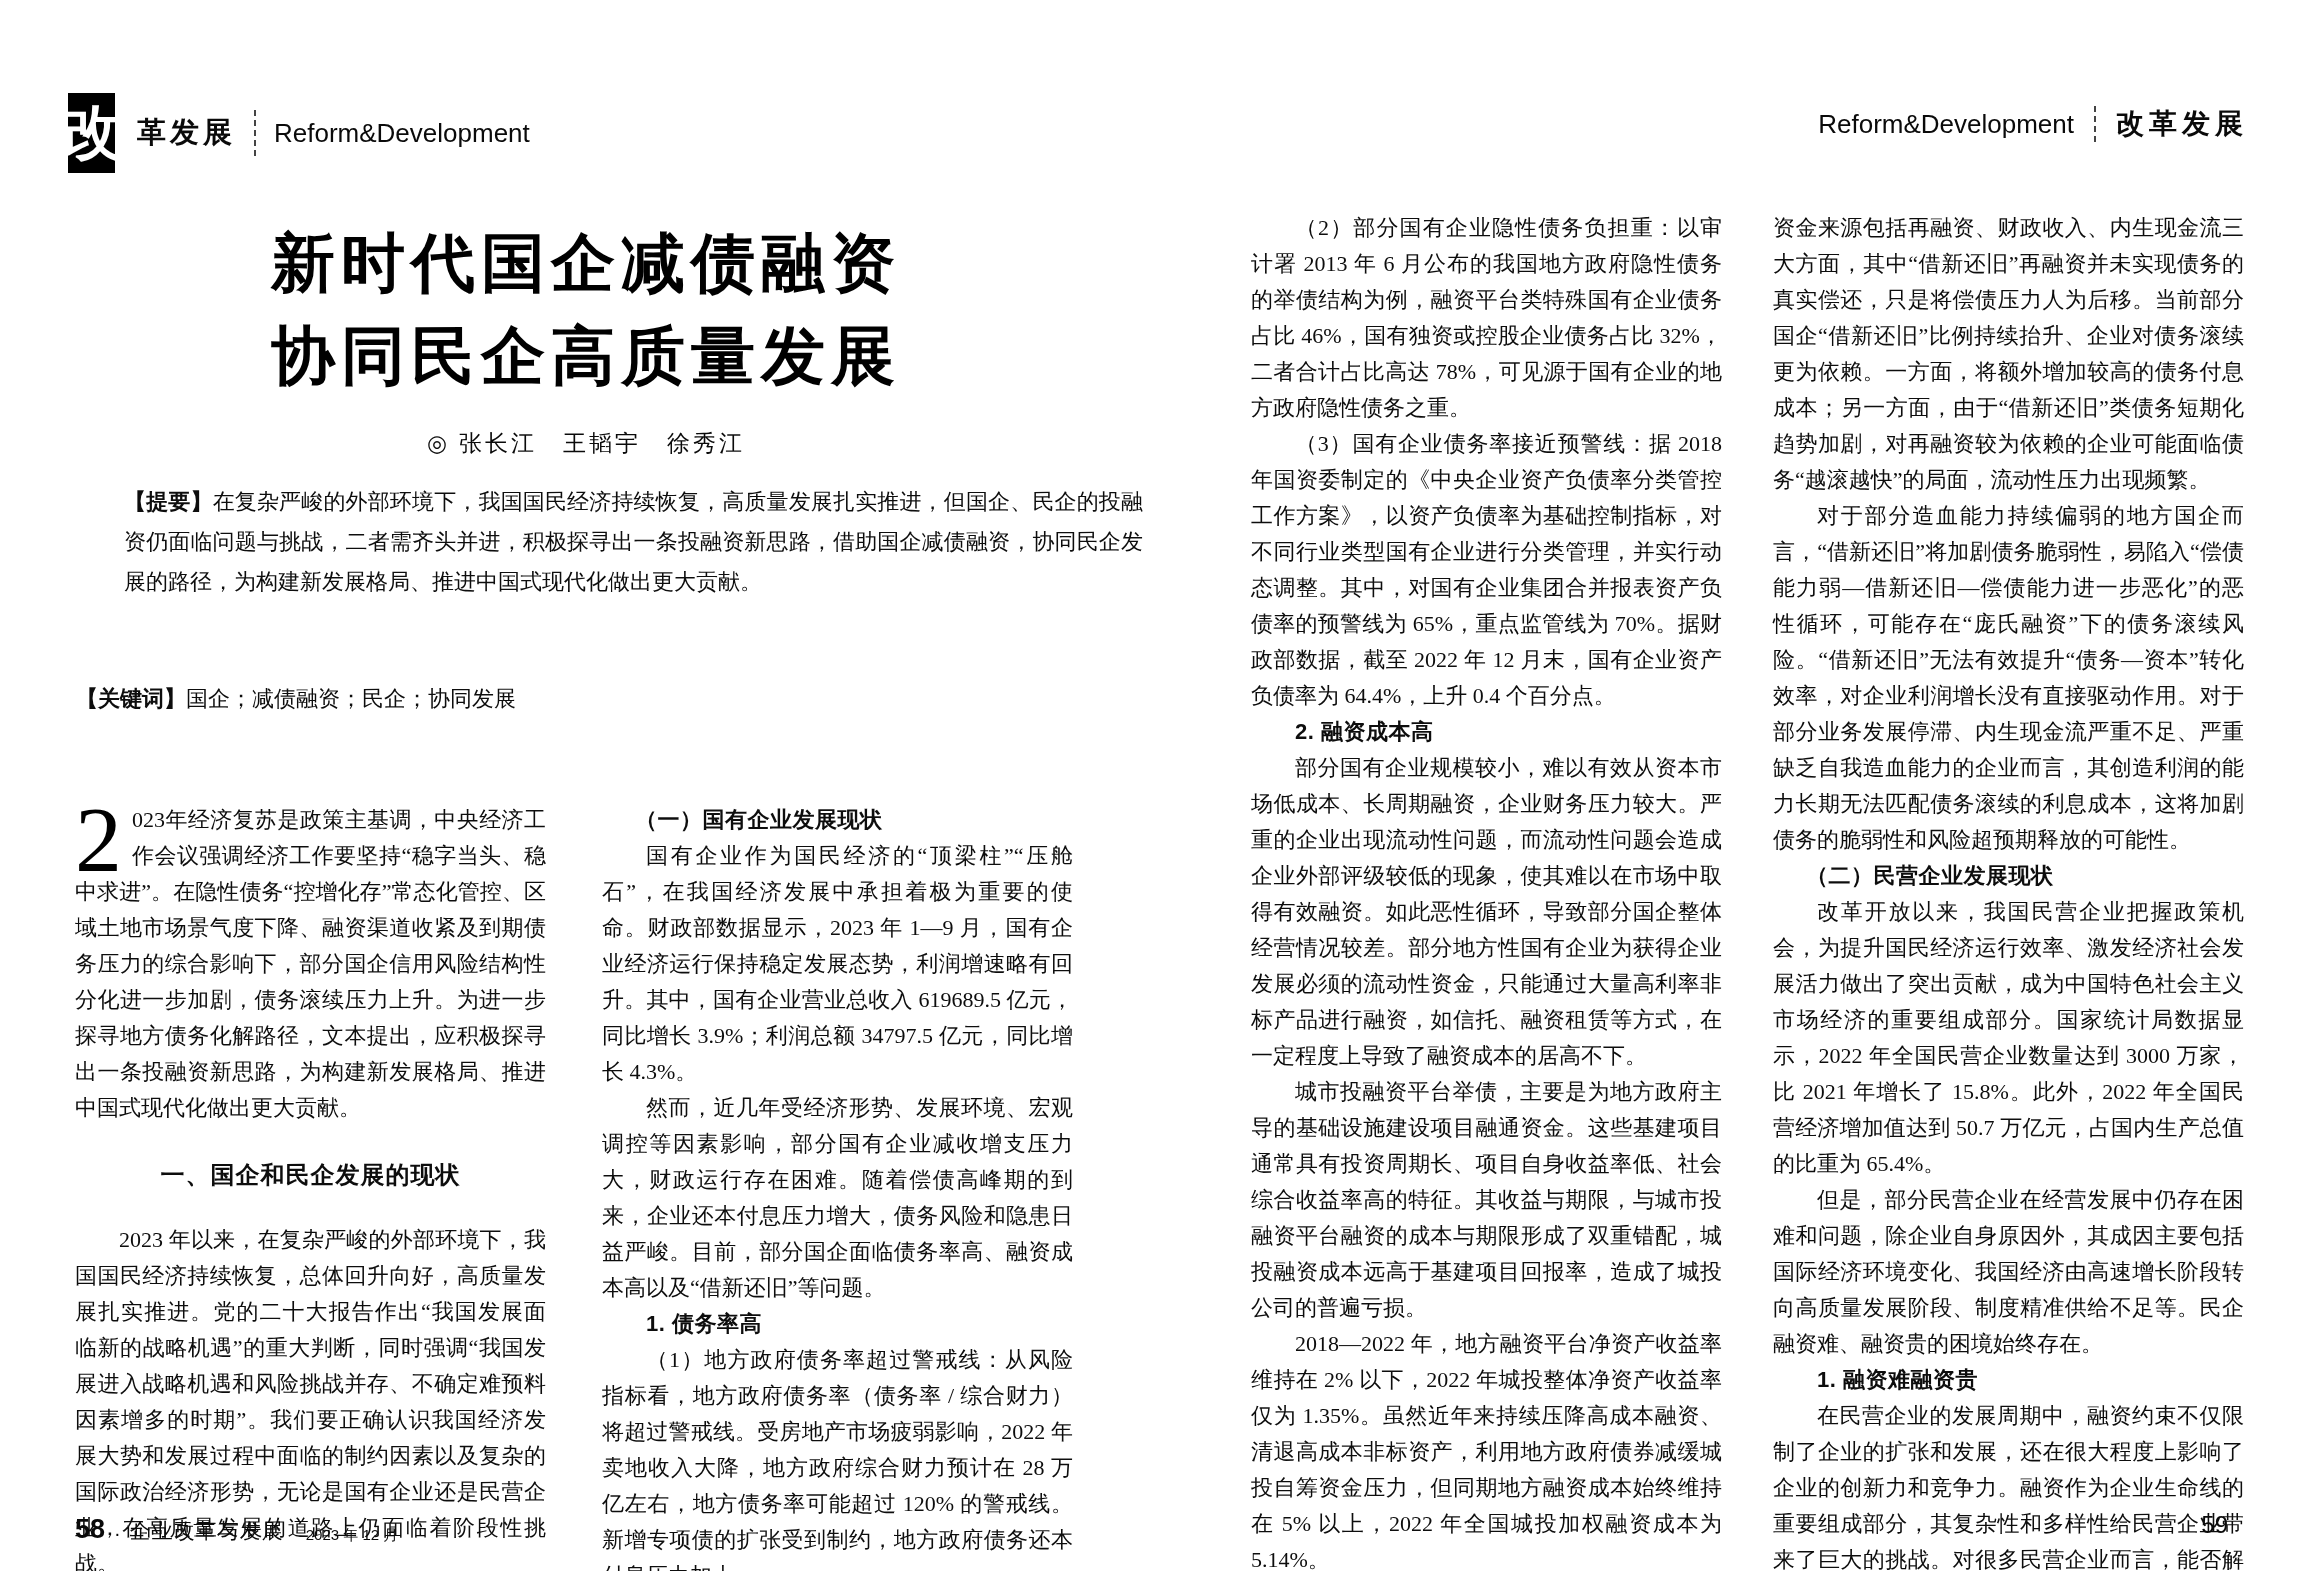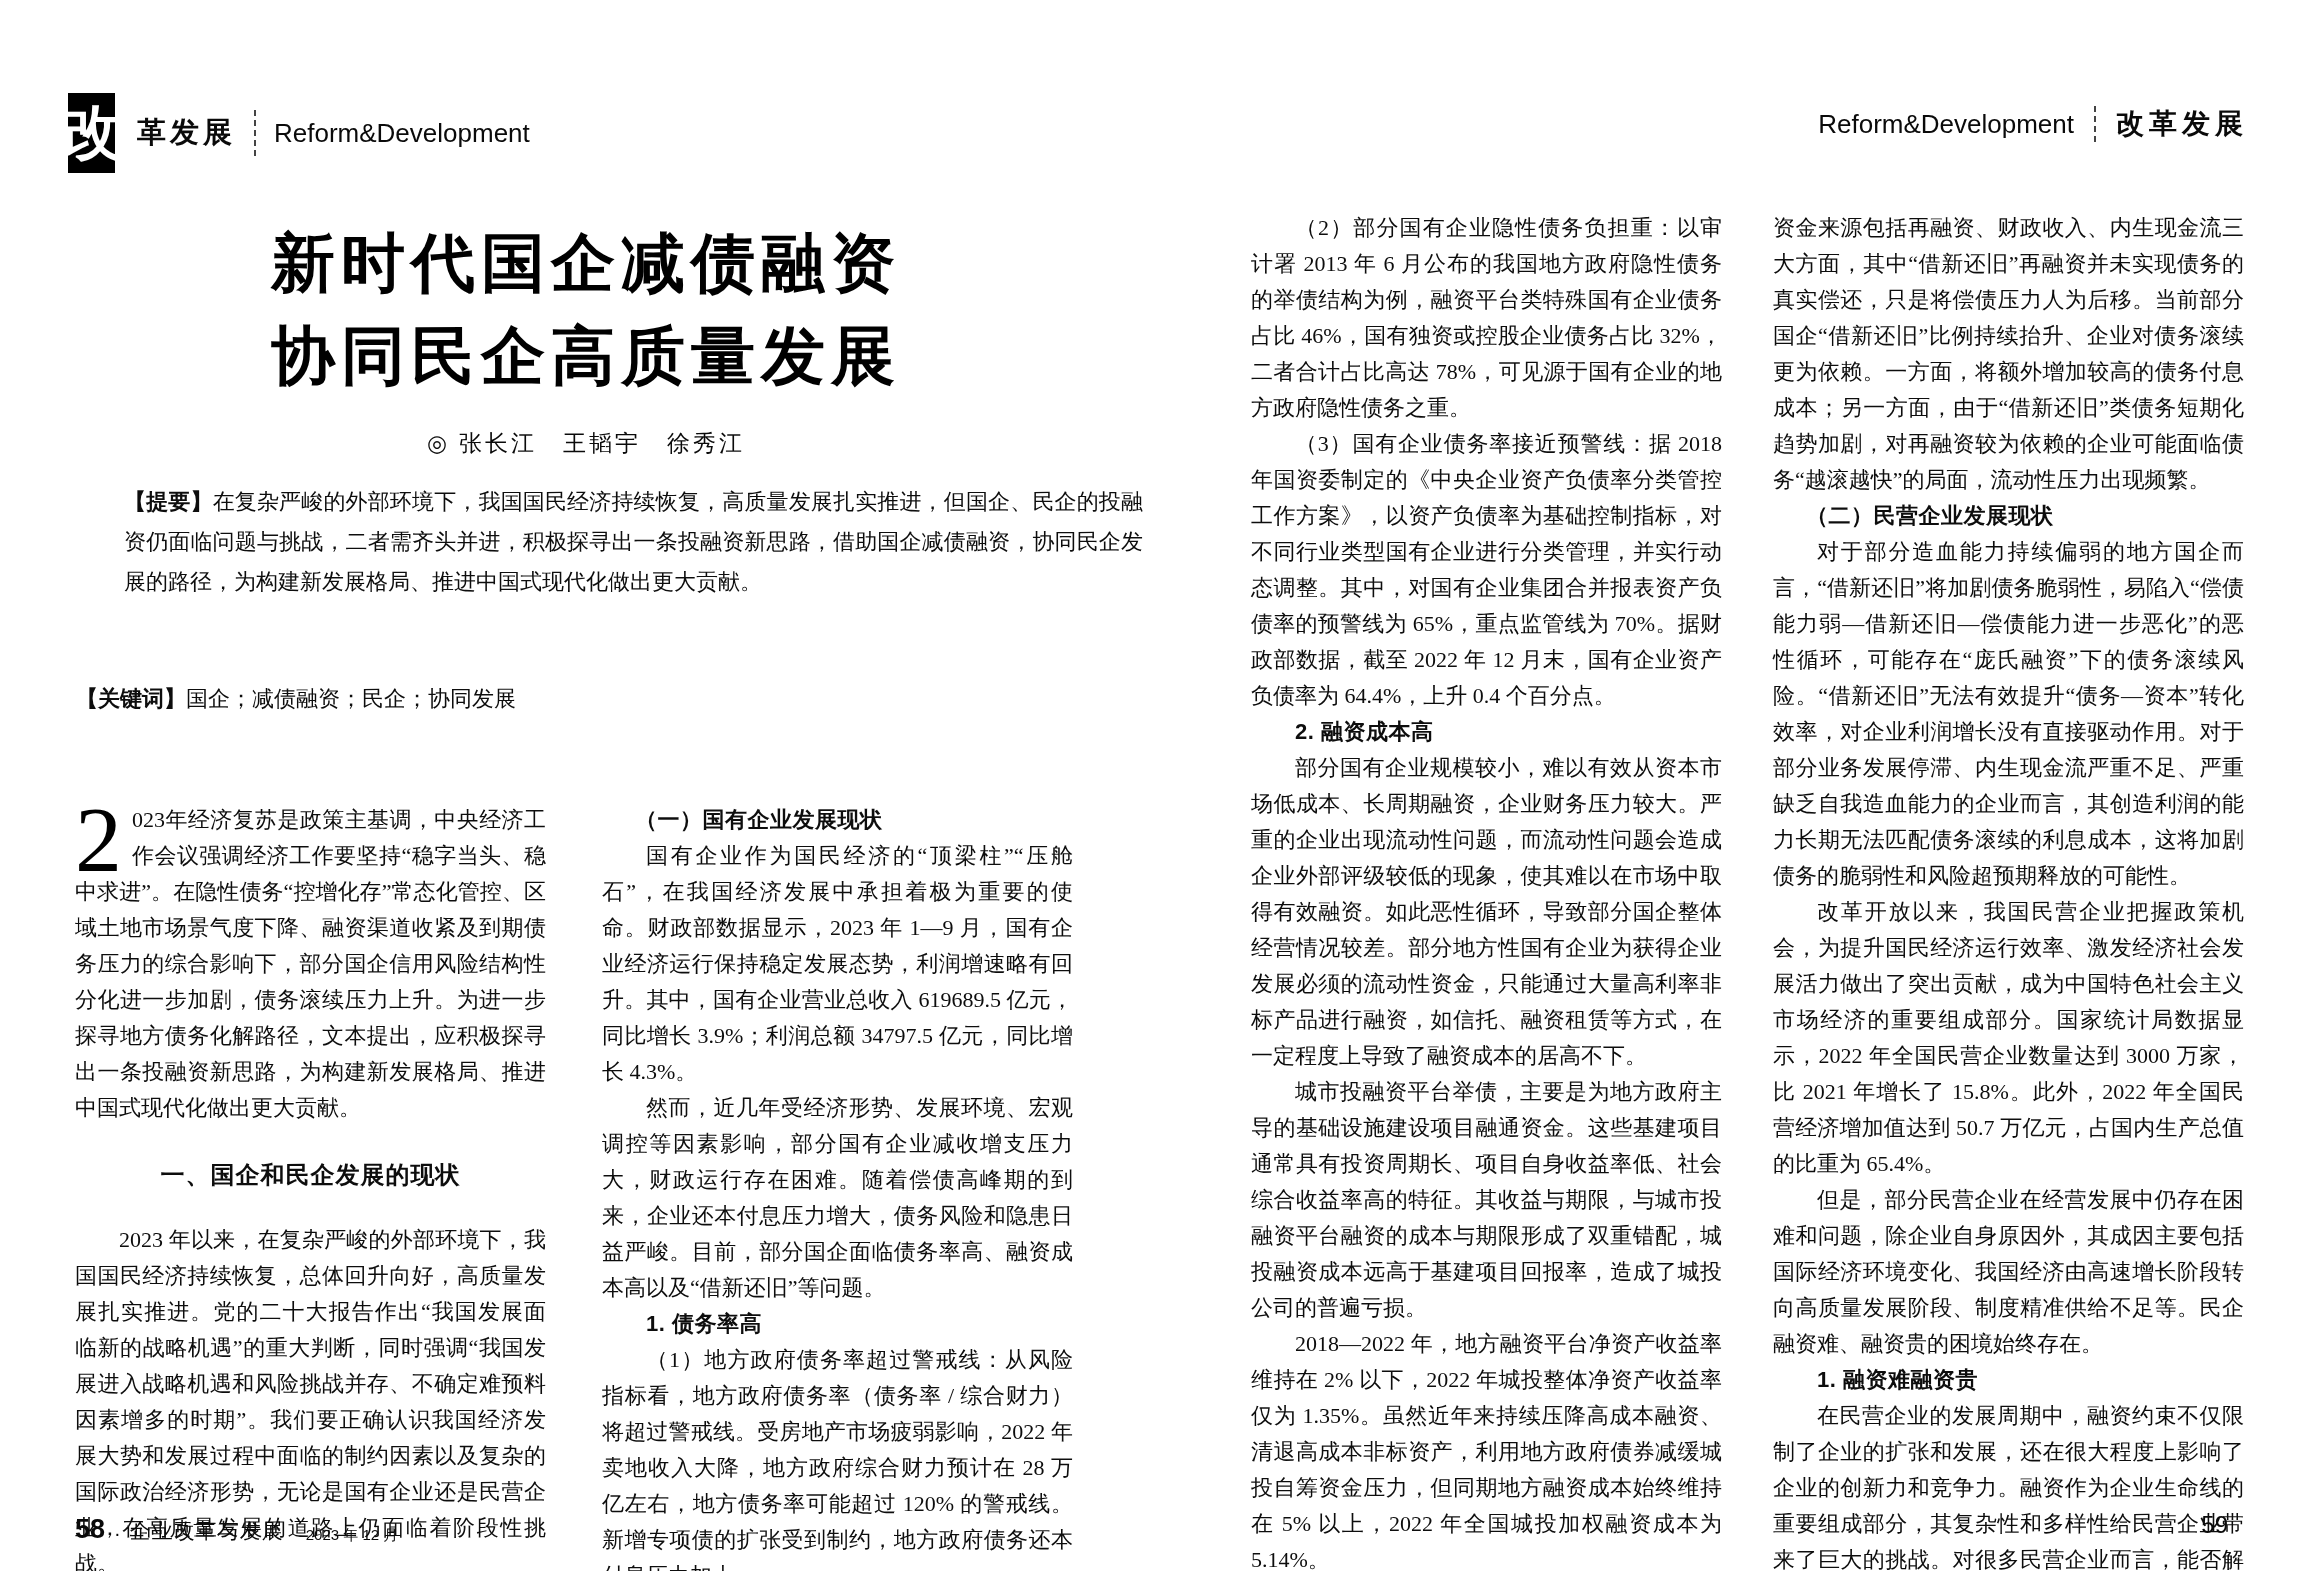--- a/index.html
+++ b/index.html
@@ -111,22 +111,22 @@
   <div class="col col-r1">
       <div class="blk blk-p">（2）部分国有企业隐性债务负担重：以审计署 2013 年 6 月公布的我国地方政府隐性债务的举债结构为例，融资平台类特殊国有企业债务占比 46%，国有独资或控股企业债务占比 32%，二者合计占比高达 78%，可见源于国有企业的地方政府隐性债务之重。</div>
       <div class="blk blk-p">（3）国有企业债务率接近预警线：据 2018 年国资委制定的《中央企业资产负债率分类管控工作方案》，以资产负债率为基础控制指标，对不同行业类型国有企业进行分类管理，并实行动态调整。其中，对国有企业集团合并报表资产负债率的预警线为 65%，重点监管线为 70%。据财政部数据，截至 2022 年 12 月末，国有企业资产负债率为 64.4%，上升 0.4 个百分点。</div>
       <div class="blk blk-h4">2. 融资成本高</div>
       <div class="blk blk-p">部分国有企业规模较小，难以有效从资本市场低成本、长周期融资，企业财务压力较大。严重的企业出现流动性问题，而流动性问题会造成企业外部评级较低的现象，使其难以在市场中取得有效融资。如此恶性循环，导致部分国企整体经营情况较差。部分地方性国有企业为获得企业发展必须的流动性资金，只能通过大量高利率非标产品进行融资，如信托、融资租赁等方式，在一定程度上导致了融资成本的居高不下。</div>
       <div class="blk blk-p">城市投融资平台举债，主要是为地方政府主导的基础设施建设项目融通资金。这些基建项目通常具有投资周期长、项目自身收益率低、社会综合收益率高的特征。其收益与期限，与城市投融资平台融资的成本与期限形成了双重错配，城投融资成本远高于基建项目回报率，造成了城投公司的普遍亏损。</div>
       <div class="blk blk-p">2018—2022 年，地方融资平台净资产收益率维持在 2% 以下，2022 年城投整体净资产收益率仅为 1.35%。虽然近年来持续压降高成本融资、清退高成本非标资产，利用地方政府债券减缓城投自筹资金压力，但同期地方融资成本始终维持在 5% 以上，2022 年全国城投加权融资成本为 5.14%。</div>
     </div>
   <div class="col col-r2">
       <div class="blk blk-pc">资金来源包括再融资、财政收入、内生现金流三大方面，其中“借新还旧”再融资并未实现债务的真实偿还，只是将偿债压力人为后移。当前部分国企“借新还旧”比例持续抬升、企业对债务滚续更为依赖。一方面，将额外增加较高的债务付息成本；另一方面，由于“借新还旧”类债务短期化趋势加剧，对再融资较为依赖的企业可能面临债务“越滚越快”的局面，流动性压力出现频繁。</div>
+      <div class="blk blk-p">对于部分造血能力持续偏弱的地方国企而言，“借新还旧”将加剧债务脆弱性，易陷入“偿债能力弱—借新还旧—偿债能力进一步恶化”的恶性循环，可能存在“庞氏融资”下的债务滚续风险。“借新还旧”无法有效提升“债务—资本”转化效率，对企业利润增长没有直接驱动作用。对于部分业务发展停滞、内生现金流严重不足、严重缺乏自我造血能力的企业而言，其创造利润的能力长期无法匹配债务滚续的利息成本，这将加剧债务的脆弱性和风险超预期释放的可能性。</div>
       <div class="blk blk-h3">（二）民营企业发展现状</div>
-      <div class="blk blk-p">对于部分造血能力持续偏弱的地方国企而言，“借新还旧”将加剧债务脆弱性，易陷入“偿债能力弱—借新还旧—偿债能力进一步恶化”的恶性循环，可能存在“庞氏融资”下的债务滚续风险。“借新还旧”无法有效提升“债务—资本”转化效率，对企业利润增长没有直接驱动作用。对于部分业务发展停滞、内生现金流严重不足、严重缺乏自我造血能力的企业而言，其创造利润的能力长期无法匹配债务滚续的利息成本，这将加剧债务的脆弱性和风险超预期释放的可能性。</div>
       <div class="blk blk-p">改革开放以来，我国民营企业把握政策机会，为提升国民经济运行效率、激发经济社会发展活力做出了突出贡献，成为中国特色社会主义市场经济的重要组成部分。国家统计局数据显示，2022 年全国民营企业数量达到 3000 万家，比 2021 年增长了 15.8%。此外，2022 年全国民营经济增加值达到 50.7 万亿元，占国内生产总值的比重为 65.4%。</div>
       <div class="blk blk-p">但是，部分民营企业在经营发展中仍存在困难和问题，除企业自身原因外，其成因主要包括国际经济环境变化、我国经济由高速增长阶段转向高质量发展阶段、制度精准供给不足等。民企融资难、融资贵的困境始终存在。</div>
       <div class="blk blk-h4">1. 融资难融资贵</div>
       <div class="blk blk-p">在民营企业的发展周期中，融资约束不仅限制了企业的扩张和发展，还在很大程度上影响了企业的创新力和竞争力。融资作为企业生命线的重要组成部分，其复杂性和多样性给民营企业带来了巨大的挑战。对很多民营企业而言，能否解决融资难问题关系到企业能否获得金融资源，关系到企业的生死存亡，相比融资贵来说，解决融资难更</div>
     </div>
 
   <div class="footer-left">
     <span class="pno">58</span>
     <span class="dot">·</span>
     <span class="journal">企业改革与发展</span>

